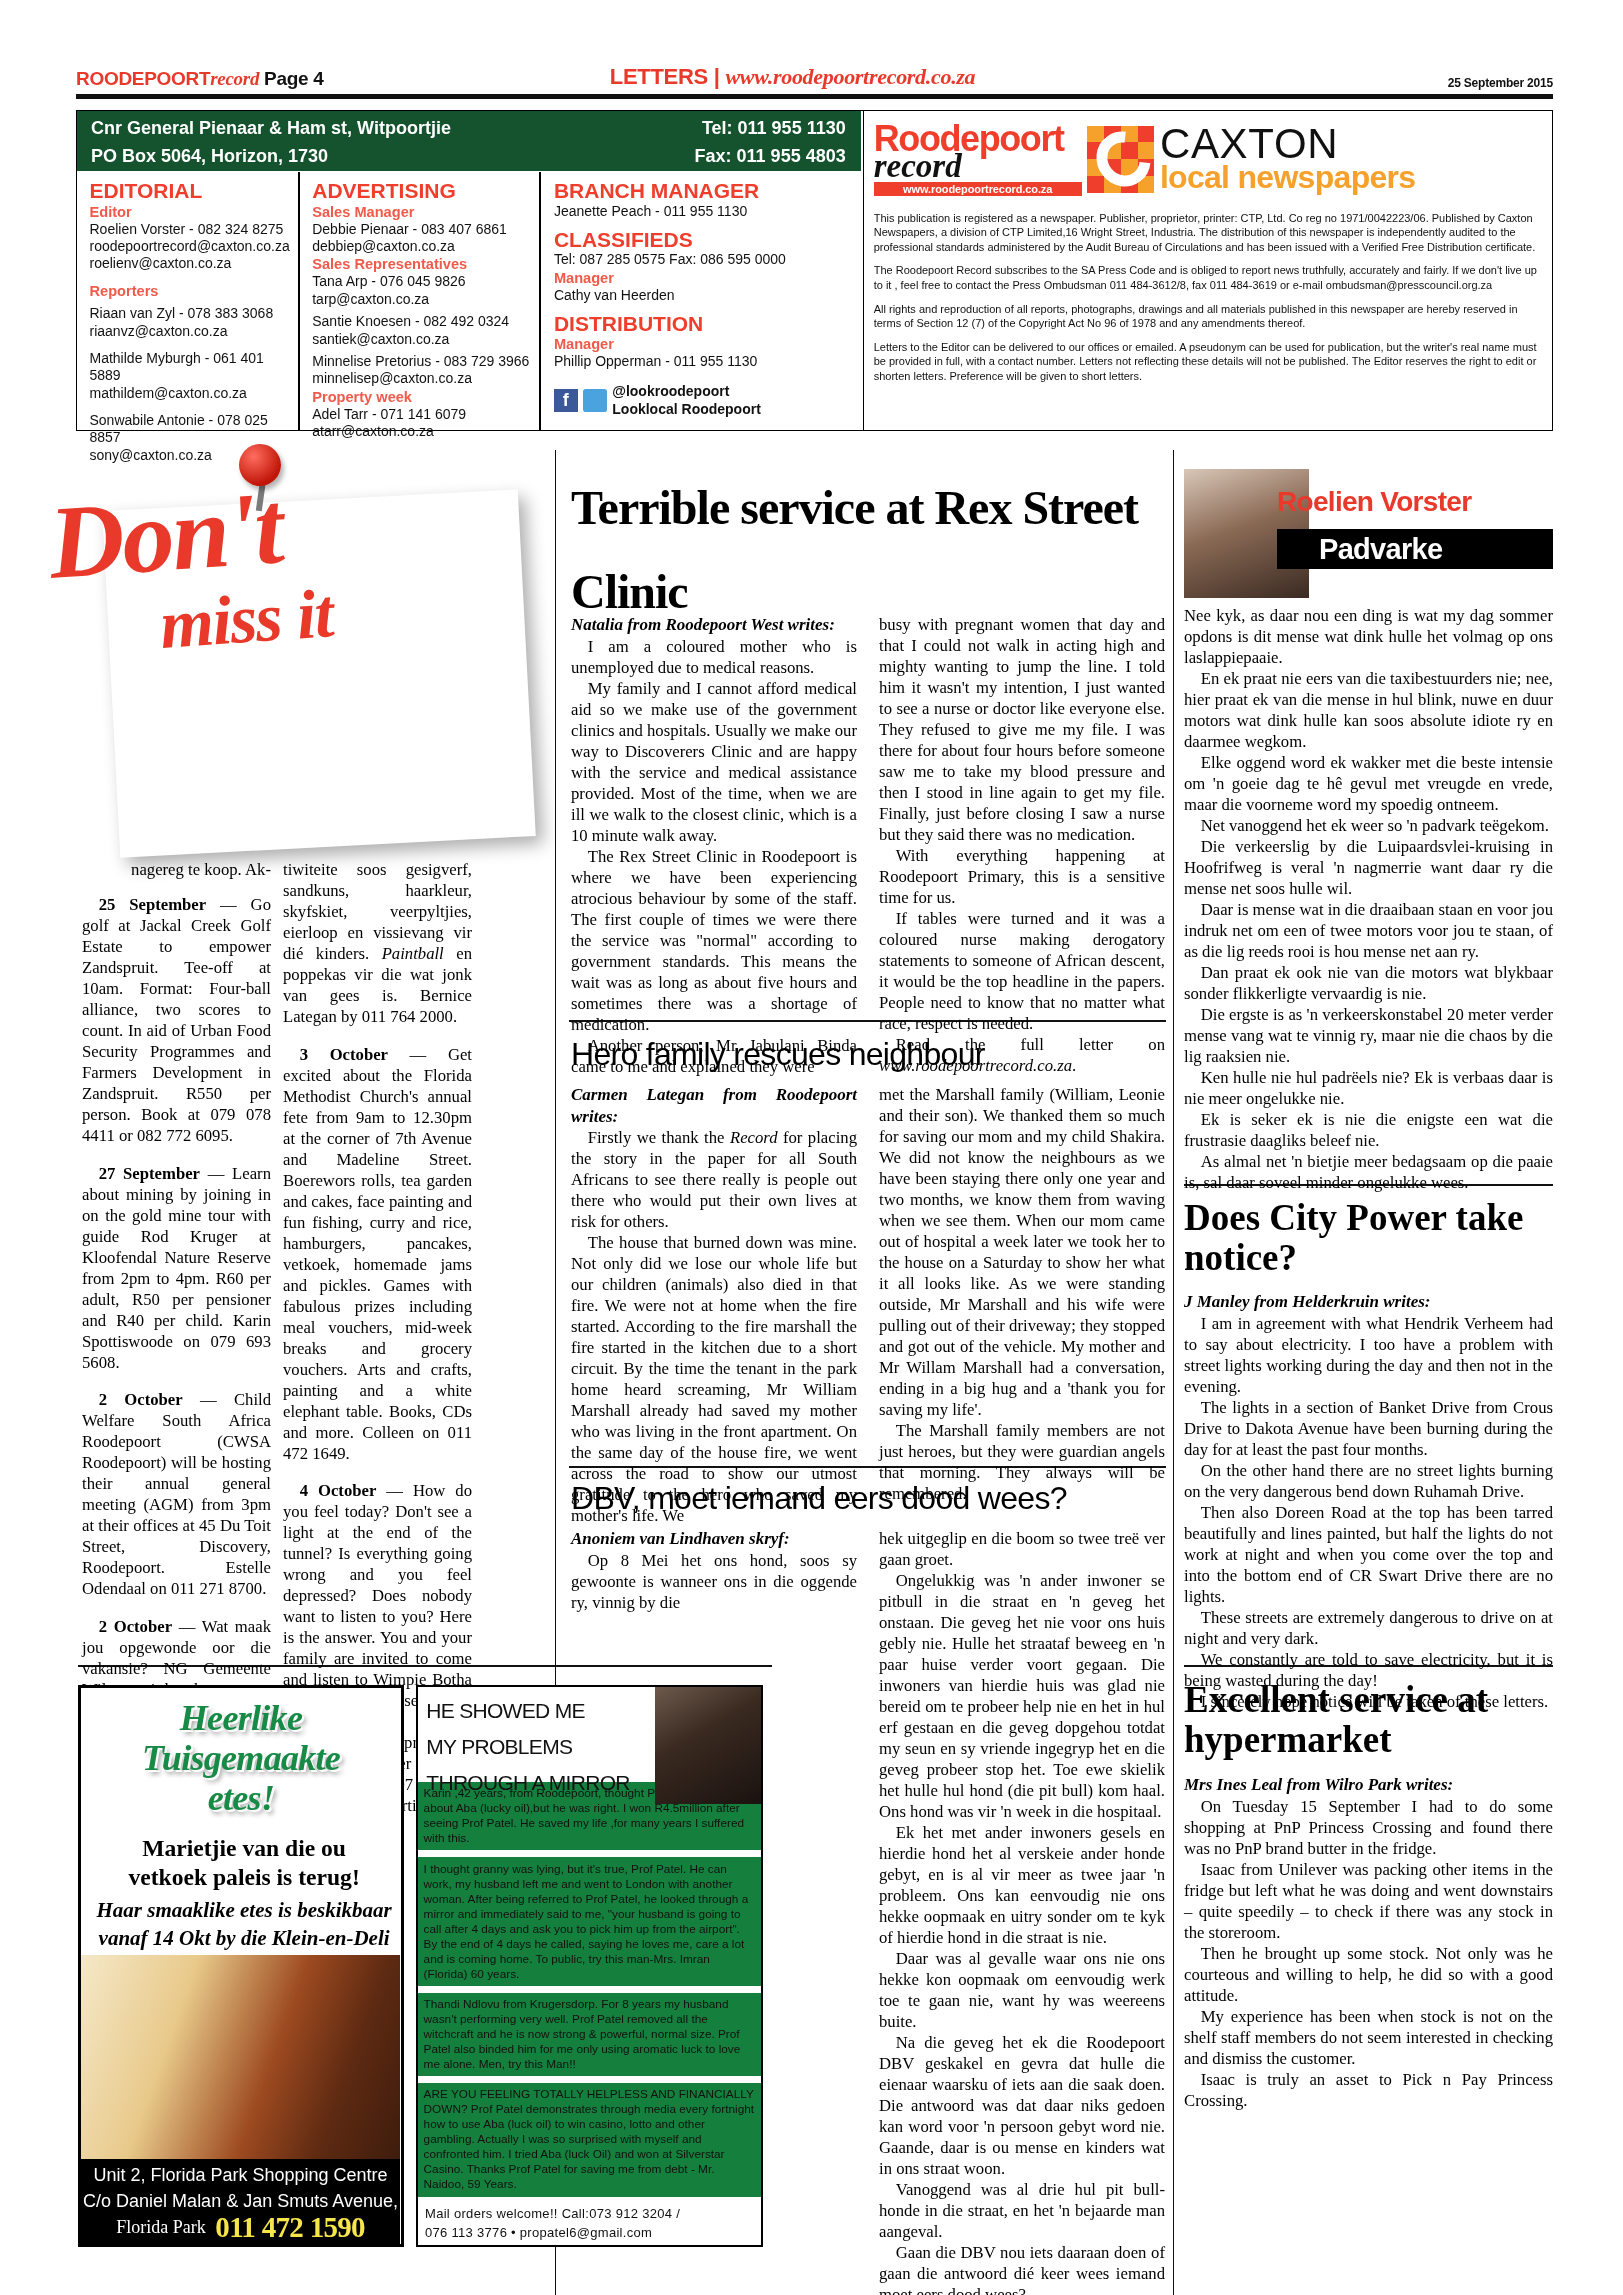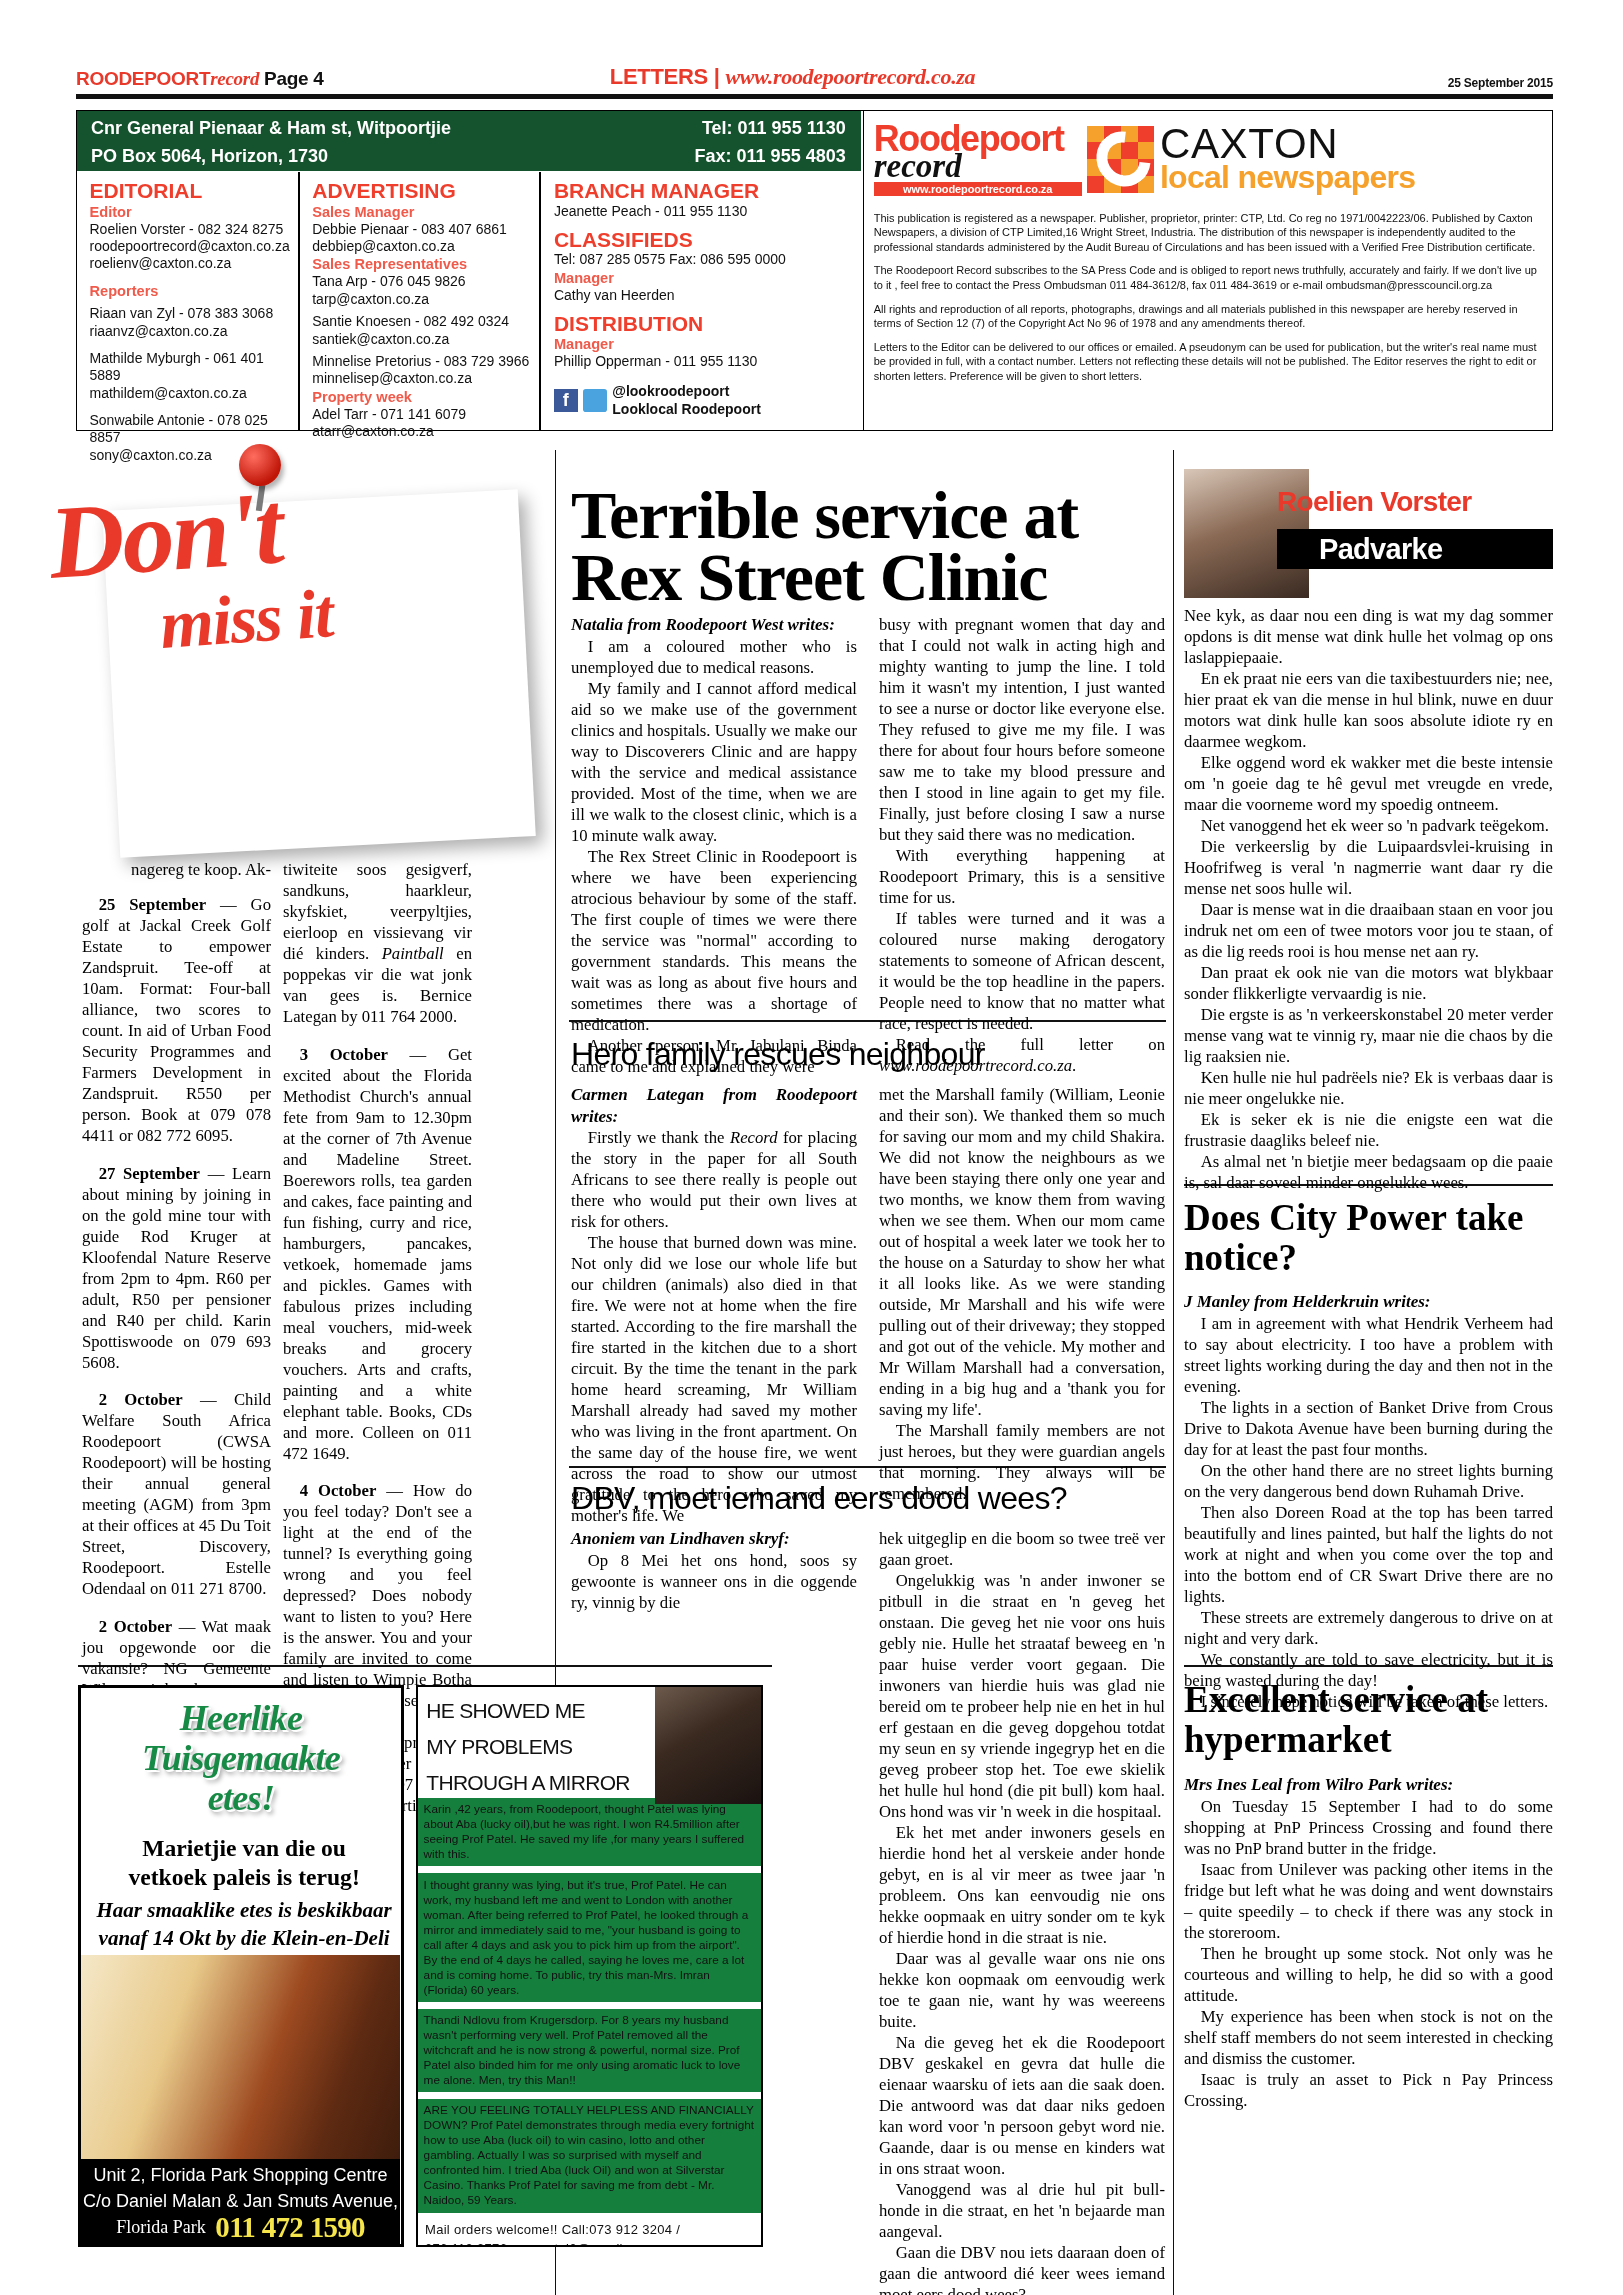--- a/index.html
+++ b/index.html
@@ -68,22 +68,22 @@
      font-size: 104px; color: #e8392b; transform: rotate(-4deg); letter-spacing: -2.1px;}
   .dmi-t2 { position:absolute; left: 160px; top: 580px; font-family: "Liberation Serif", serif; font-style: italic; font-weight: bold;
      font-size: 69px; color: #e8392b; transform: rotate(-4deg); letter-spacing: -1.4px;}
   .pin { position: absolute; left: 239px; top: 444px; width: 42px; height: 42px; border-radius: 50%;
         background: radial-gradient(circle at 35% 30%, #ff6d5f, #c01608 70%); box-shadow: 2.8px 4.2px 5.6px rgba(0,0,0,.3); }
   .pin-stem { position: absolute; left: 258px; top: 479px; width: 6.2px; height: 32px; background: #7a7a7a; transform: rotate(8deg); }
   .ev-col { font-family: "Liberation Serif", serif; font-size: 16.3px; line-height: 20px; text-align: justify; }
   .ev-col p { text-indent: 15.3px; margin-bottom: 16.7px; margin-top: 14px; }
   .ev-col b { font-weight: bold; }
 
-  .headline { position: absolute; left: 571px; top: 484px; width: 597px;
-     font-family: "Liberation Serif", serif; font-weight: bold; font-size: 68px; line-height: 62px; letter-spacing: -1px;}
+  .headline { position: absolute; left: 571px; top: 466px; width: 597px;
+     font-family: "Liberation Serif", serif; font-weight: bold; font-size: 48px; line-height: 84px; letter-spacing: -1px;}
 
   .art-cols { font-family: "Liberation Serif", serif; font-size: 16.7px; line-height: 21px; text-align: justify; }
   .art-cols p { text-indent: 16.7px; margin-bottom: 0; }
   .byline { font-family: "Liberation Serif", serif; font-weight: bold; font-style: italic; font-size: 17px; line-height: 21.5px; text-indent: 0 !important; }
 
   .subhead { font-family: "Liberation Sans", sans-serif; font-weight: normal; font-size: 32px; line-height: 36px; letter-spacing: -0.7px; }
   .subhead-serif { font-family: "Liberation Serif", serif; font-weight: bold; font-size: 37px; line-height: 40px; }
 
   
   .pad-photo { position: absolute; left: 1184px; top: 469px; width: 125px; height: 129px;
@@ -106,21 +106,21 @@
       font-family: "Liberation Serif", serif; font-weight: bold; font-size: 23.6px; line-height: 29px; }
   .hl-sub2 { position: absolute; left: 5.6px; top: 208px; width: 315px; text-align: center;
       font-family: "Liberation Serif", serif; font-weight: bold; font-style: italic; font-size: 21px; line-height: 28px; }
   .hl-img { position: absolute; left: 0; top: 267px; width: 319px; height: 212px;
       background: linear-gradient(110deg,#f5e8c8 0%, #e8c98a 30%, #9d4a20 58%, #5e2a12 78%, #3d1c0c 100%); }
   .hl-foot { position: absolute; left: 0; bottom: 0; width: 319px; height: 85px; background: #000; color: #fff;
       font-family: "Liberation Sans", sans-serif; font-size: 18px; line-height: 26px; text-align: center; padding-top: 2.8px;}
   .hl-foot .phone { color: #f7e64b; font-weight: bold; font-size: 29px; letter-spacing: -0.7px;}
 
   .ad-patel { position: absolute; left: 416px; top: 1685px; width: 347px; height: 562px; border: 2.8px solid #000; background: #fff; overflow: hidden;}
-  .pt-top { position: relative; height: 111px; }
+  .pt-top { position: relative; height: 95px; }
   .pt-head { position: absolute; left: 8.3px; top: 5.6px; width: 229px;
       font-family: "Liberation Sans", sans-serif; font-size: 21px; line-height: 36px; letter-spacing: -0.7px; color: #111;}
   .pt-photo { position: absolute; right: 0; top: 0; width: 106px; height: 117px;
       background: linear-gradient(150deg,#6d5a4d 0%, #3a2a20 40%, #1a1210 100%); }
   .pt-y { background: #15803d; color: #111; font-family: "Liberation Sans", sans-serif; font-size: 11.8px; line-height: 15px; padding: 4.2px 5.6px; }
   .pt-w { background: #fff; height: 7px; }
   .pt-mail { background: #fff; color: #111; font-family: "Liberation Sans", sans-serif; font-size: 13px; line-height: 19.4px;
       padding: 7px 4.2px 4.2px 7px; letter-spacing: 0.3px;}
 
   

